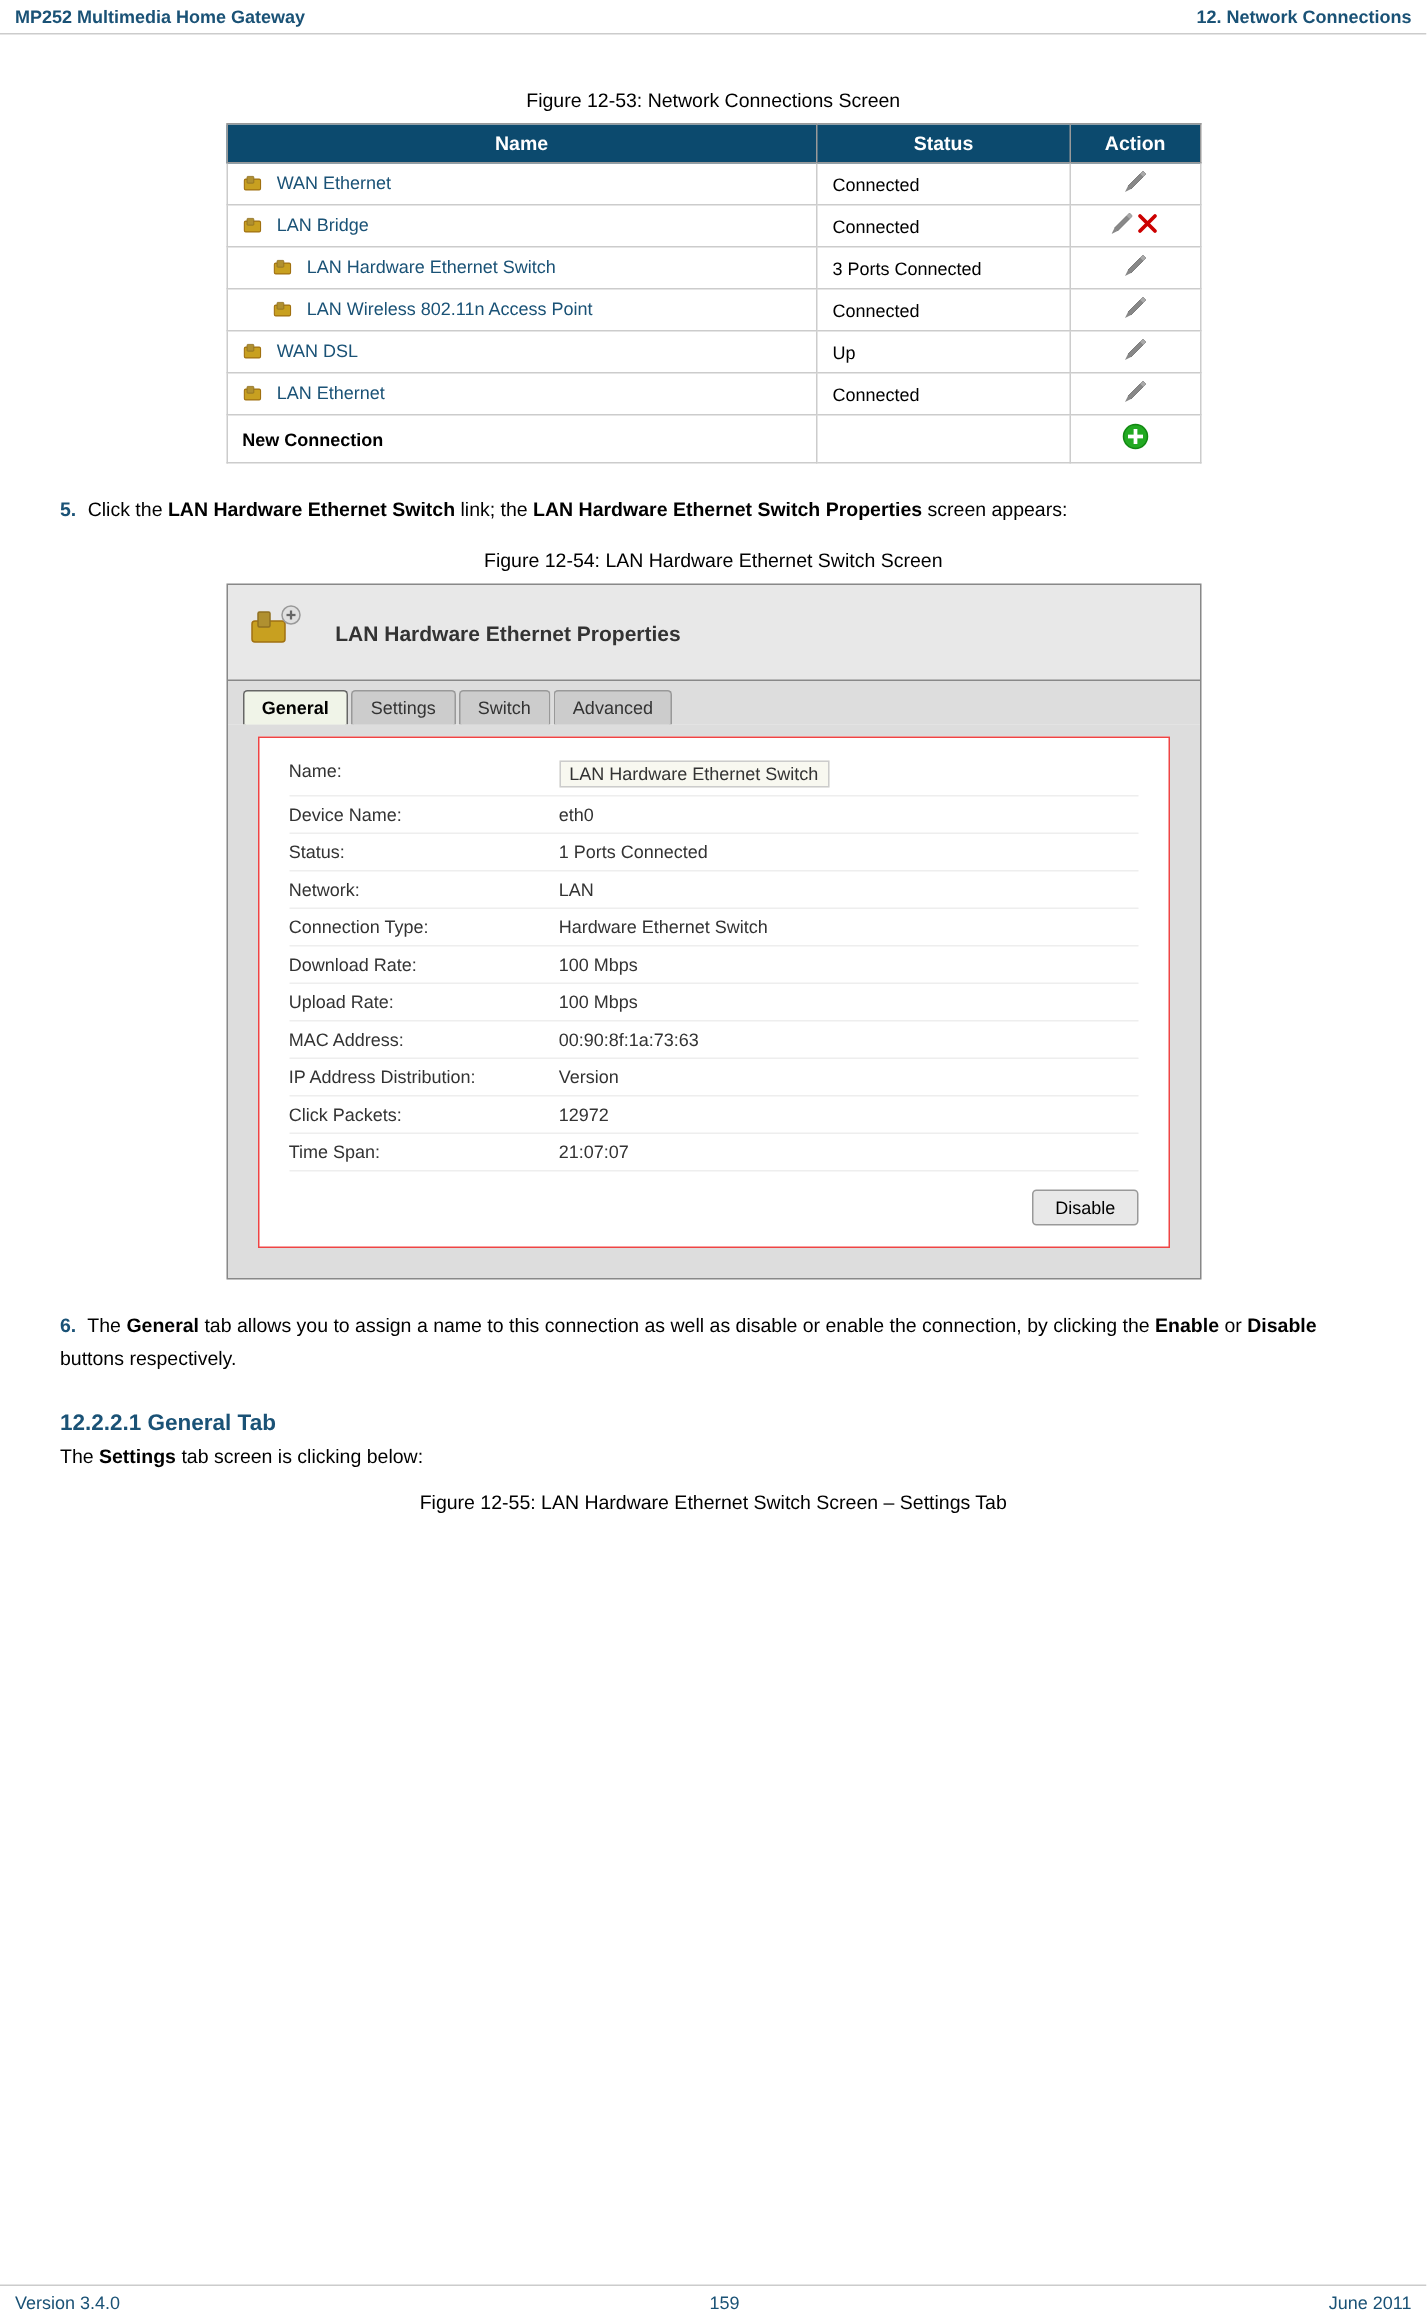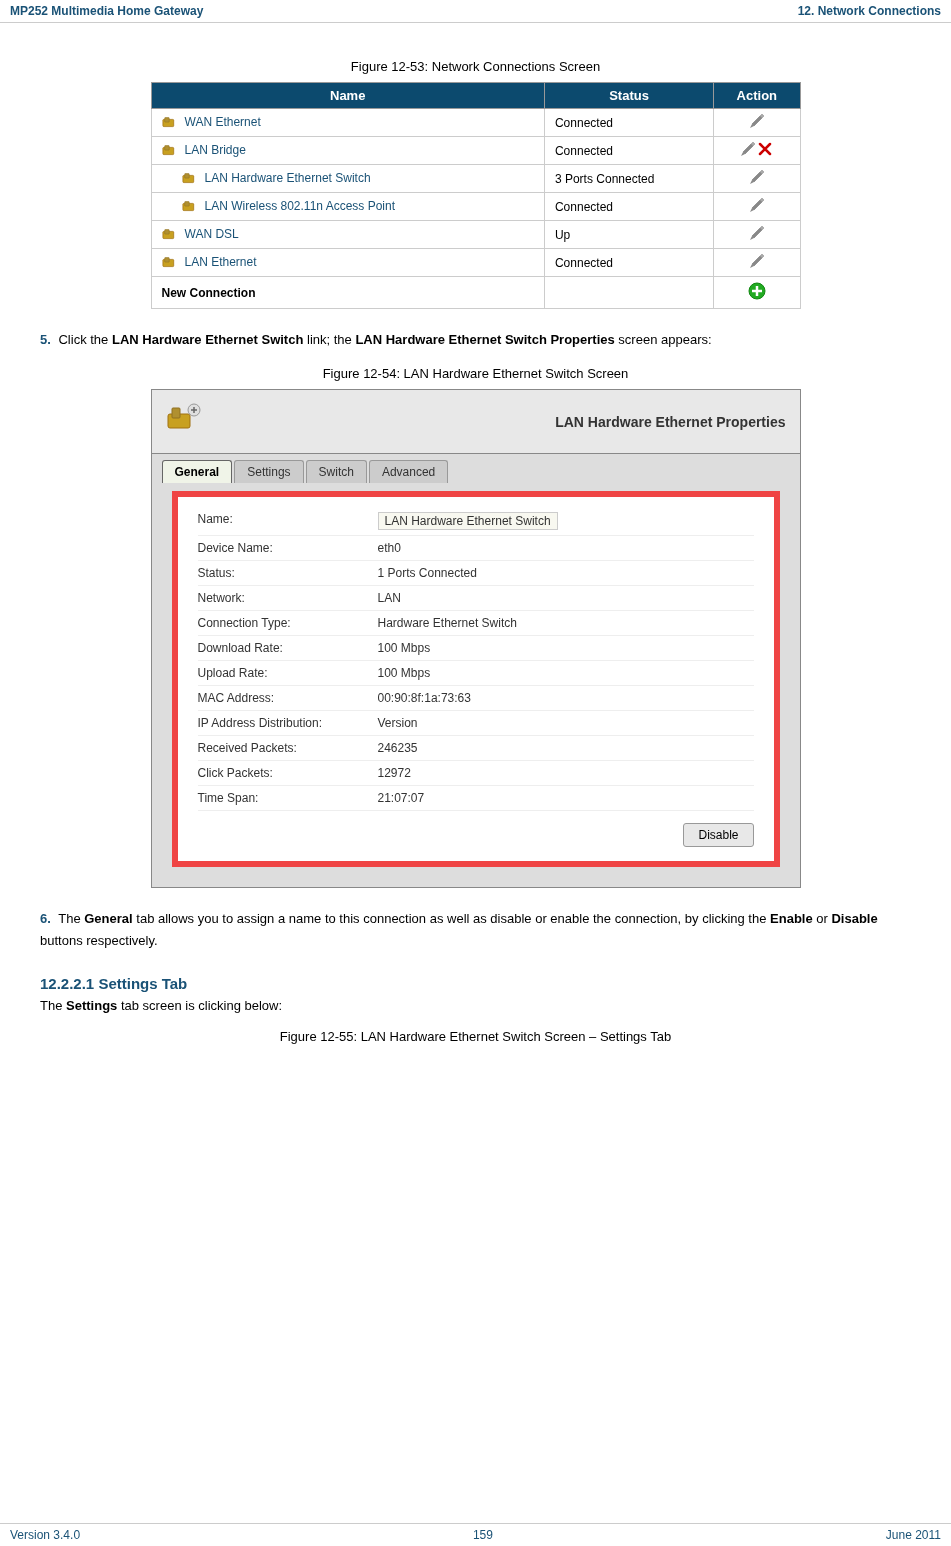--- a/index.html
+++ b/index.html
@@ -101,22 +101,21 @@
       width: 650px;
       margin: 0 auto 20px auto;
       background: #f5f5f5;
     }
     .switch-panel-header {
       background: #e8e8e8;
       border-bottom: 1px solid #888;
       padding: 10px 14px;
       display: flex;
       align-items: center;
-      gap: 4px;
-      justify-content: space-between;
+      gap: 22px;
     }
     .switch-panel-header .panel-icon {
       font-size: 28px;
     }
     .switch-panel-header .panel-title {
       font-weight: bold;
       font-size: 14px;
       color: #333;
     }
 
@@ -142,21 +141,21 @@
       font-weight: bold;
       color: #000;
       border-color: #666;
     }
 
     
     .props-grid {
       padding: 10px 20px 14px 20px;
       background: #fff;
       margin: 0 10px 10px 10px;
-      border: 6px solid #ef4444;
+      border: 1px solid #ef4444;
     }
     .prop-row {
       display: flex;
       border-bottom: 1px solid #eee;
       padding: 5px 0;
       font-size: 12px;
     }
     .prop-row:last-child { border-bottom: none; }
     .prop-label {
       width: 180px;
@@ -381,44 +380,40 @@
           </div>
           <div class="prop-row">
             <div class="prop-label">MAC Address:</div>
             <div class="prop-value">00:90:8f:1a:73:63</div>
           </div>
           <div class="prop-row">
             <div class="prop-label">IP Address Distribution:</div>
             <div class="prop-value">Version</div>
           </div>
           <div class="prop-row">
-            <div class="prop-label">Received Packets:</div>
-            <div class="prop-value">246235</div>
-          </div>
-          <div class="prop-row">
             <div class="prop-label">Click Packets:</div>
             <div class="prop-value">12972</div>
           </div>
           <div class="prop-row">
             <div class="prop-label">Time Span:</div>
             <div class="prop-value">21:07:07</div>
           </div>
           <div style="display: flex; justify-content: flex-end; padding-top: 6px;">
             <button class="disable-btn">Disable</button>
           </div>
         </div>
     </div>
   </div>
 
   <div class="step-para">
     <span class="step-num">6.</span>
     <span>The </span><strong>General</strong><span> tab allows you to assign a name to this connection as well as disable or enable the connection, by clicking the </span><strong>Enable</strong><span> or </span><strong>Disable</strong><span> buttons respectively.</span>
   </div>
 
-  <div class="section-heading">12.2.2.1  Settings Tab</div>
+  <div class="section-heading">12.2.2.1  General Tab</div>
   <div class="section-subtext">
     <span>The </span><strong>Settings</strong><span> tab screen is clicking below:</span>
   </div>
 
   <div class="figure-title">Figure 12-55: LAN Hardware Ethernet Switch Screen – Settings Tab</div>
 
 </div>
 
 <div class="page-footer">
   <span>Version 3.4.0</span>

